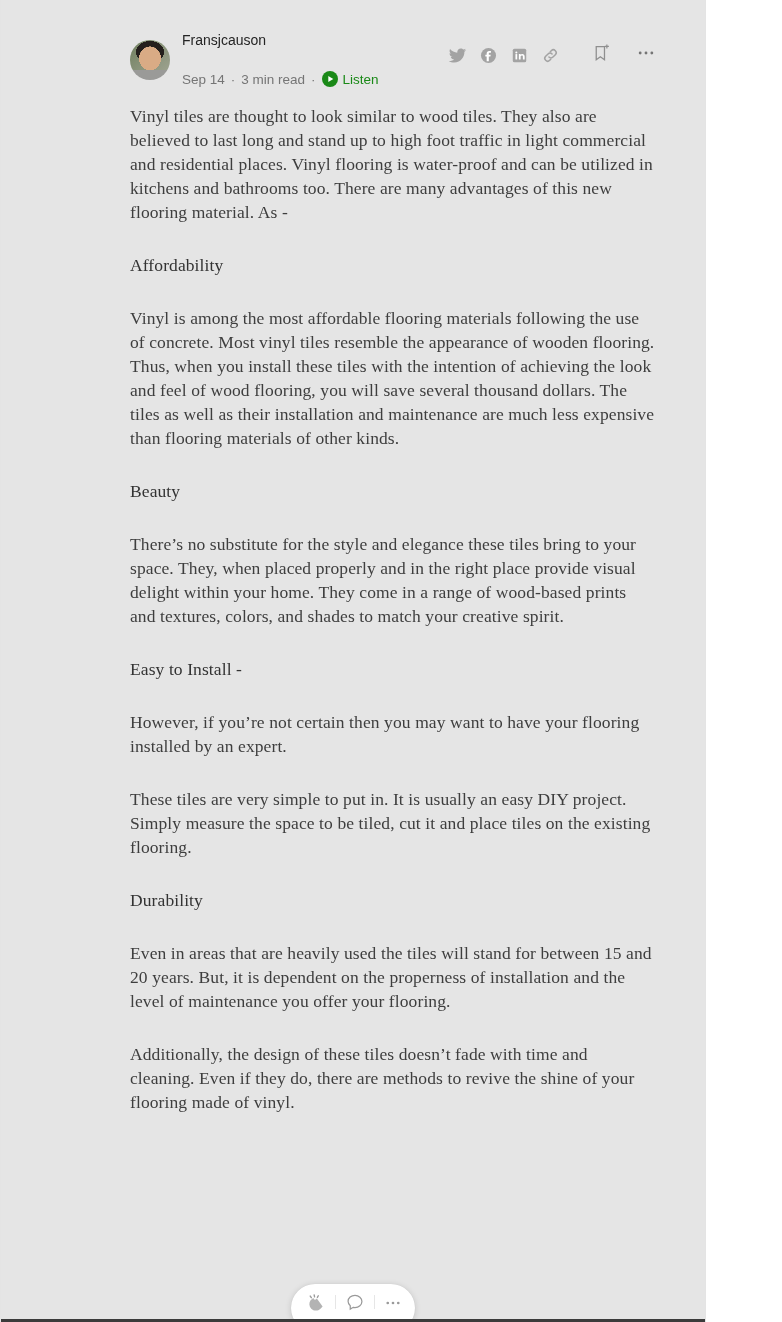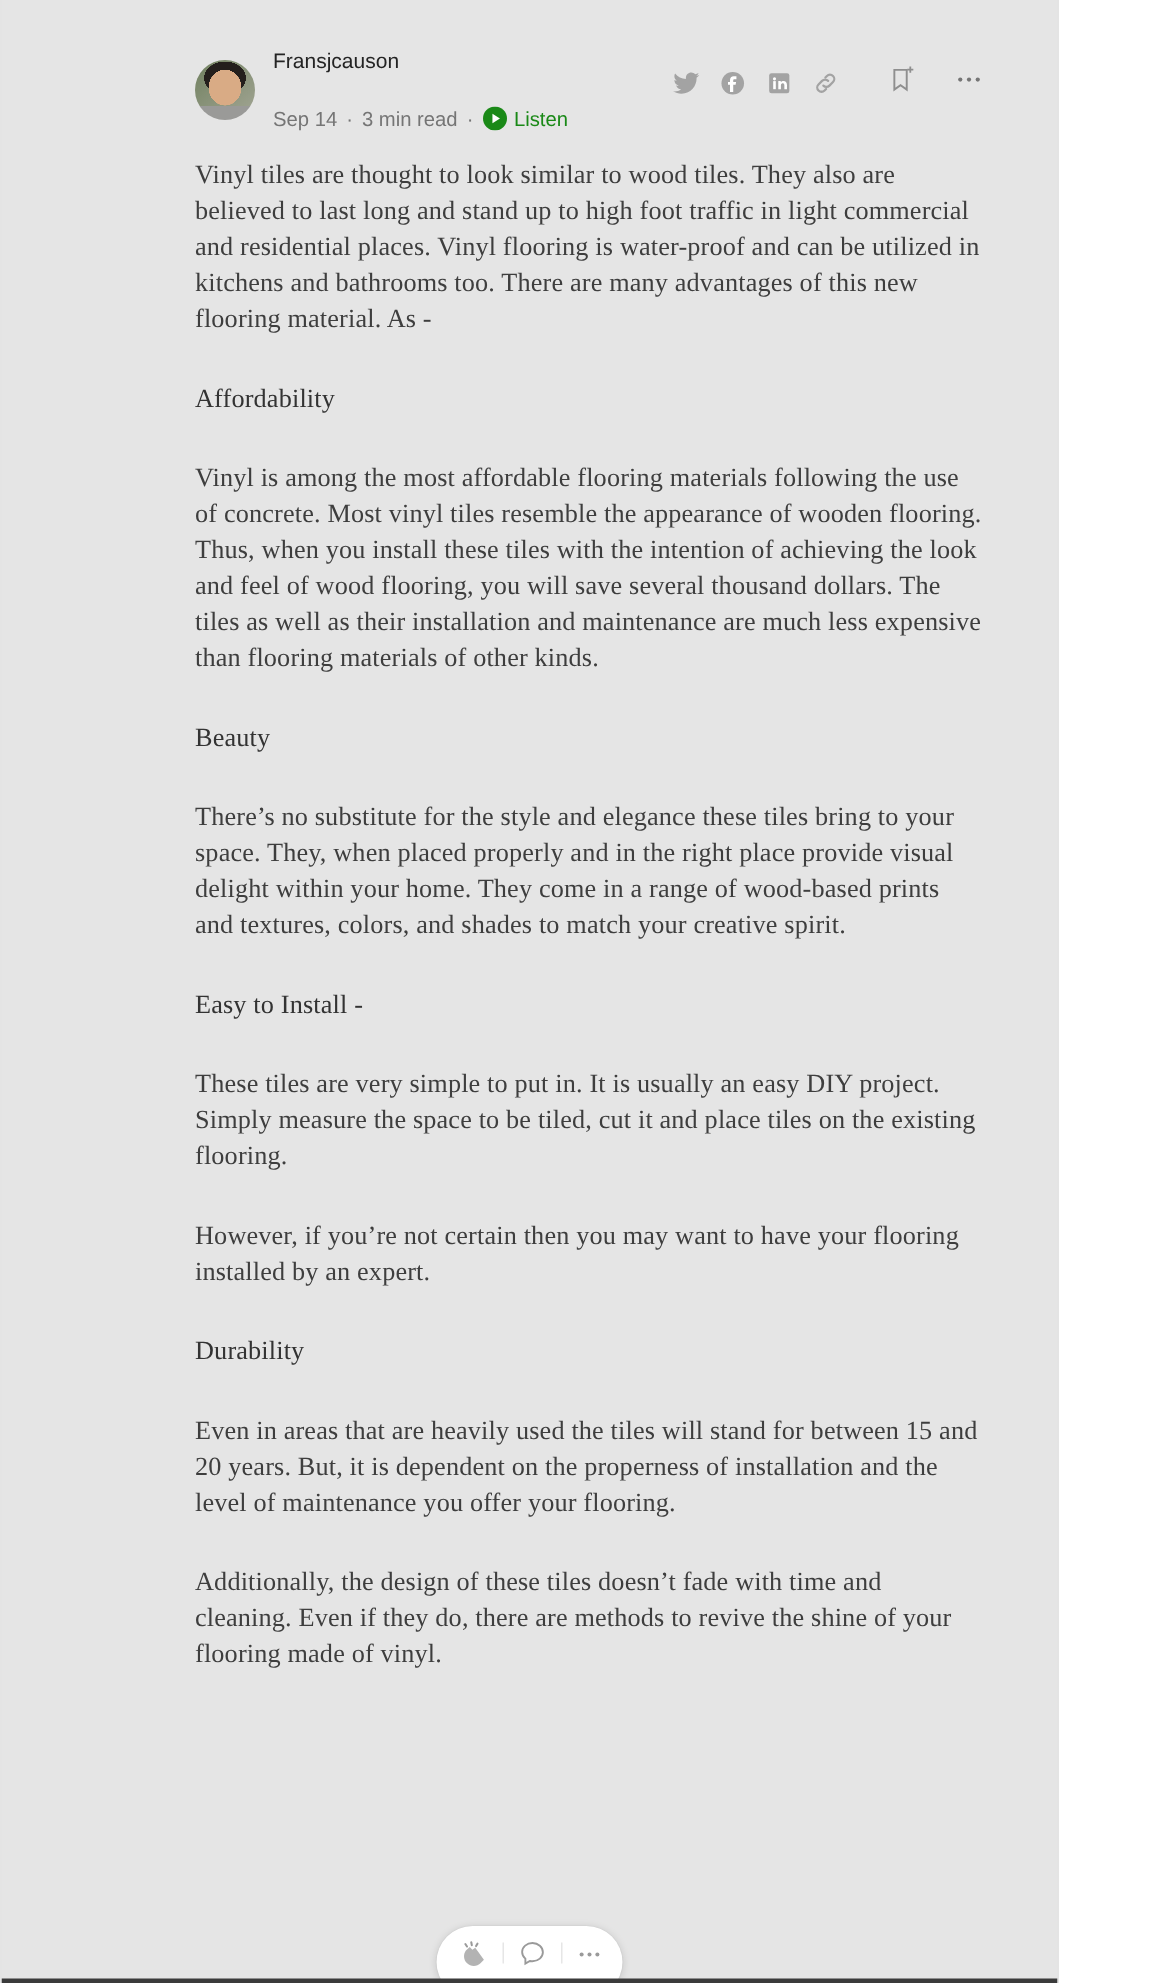--- a/index.html
+++ b/index.html
@@ -136,22 +136,22 @@
       </div>
     </div>
 
 
     <p class="para">Vinyl tiles are thought to look similar to wood tiles. They also are believed to last long and stand up to high foot traffic in light commercial and residential places. Vinyl flooring is water-proof and can be utilized in kitchens and bathrooms too. There are many advantages of this new flooring material. As -</p>
     <p class="subhead">Affordability</p>
     <p class="para">Vinyl is among the most affordable flooring materials following the use of concrete. Most vinyl tiles resemble the appearance of wooden flooring. Thus, when you install these tiles with the intention of achieving the look and feel of wood flooring, you will save several thousand dollars. The tiles as well as their installation and maintenance are much less expensive than flooring materials of other kinds.</p>
     <p class="subhead">Beauty</p>
     <p class="para">There’s no substitute for the style and elegance these tiles bring to your space. They, when placed properly and in the right place provide visual delight within your home. They come in a range of wood-based prints and textures, colors, and shades to match your creative spirit.</p>
     <p class="subhead">Easy to Install -</p>
+    <p class="para">However, if you’re not certain then you may want to have your flooring installed by an expert.</p>
     <p class="para">These tiles are very simple to put in. It is usually an easy DIY project. Simply measure the space to be tiled, cut it and place tiles on the existing flooring.</p>
-    <p class="para">However, if you’re not certain then you may want to have your flooring installed by an expert.</p>
     <p class="subhead">Durability</p>
     <p class="para">Even in areas that are heavily used the tiles will stand for between 15 and 20 years. But, it is dependent on the properness of installation and the level of maintenance you offer your flooring.</p>
     <p class="para">Additionally, the design of these tiles doesn’t fade with time and cleaning. Even if they do, there are methods to revive the shine of your flooring made of vinyl.</p>
 
   </div>
 
   <div class="toolbar-pill">
     <svg class="ticon" width="22" height="22" viewBox="0 0 24 24">
       <g stroke="#9a9a9a" stroke-width="1.5" stroke-linecap="round" fill="none">
         <path d="M8 6.2 6.8 4.4"></path>

